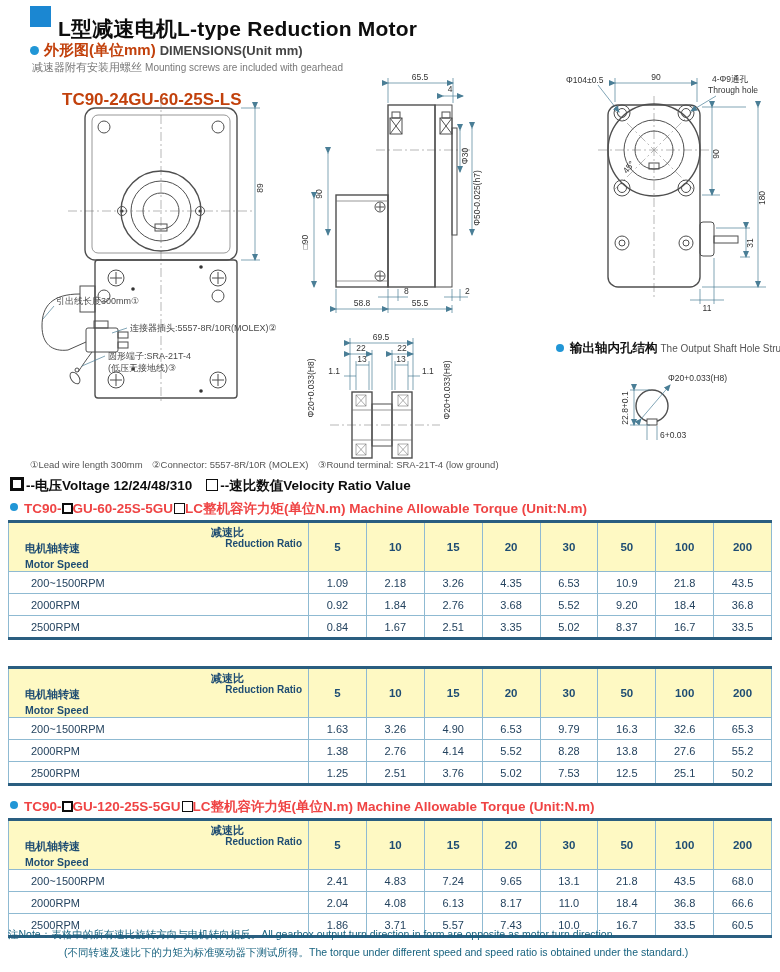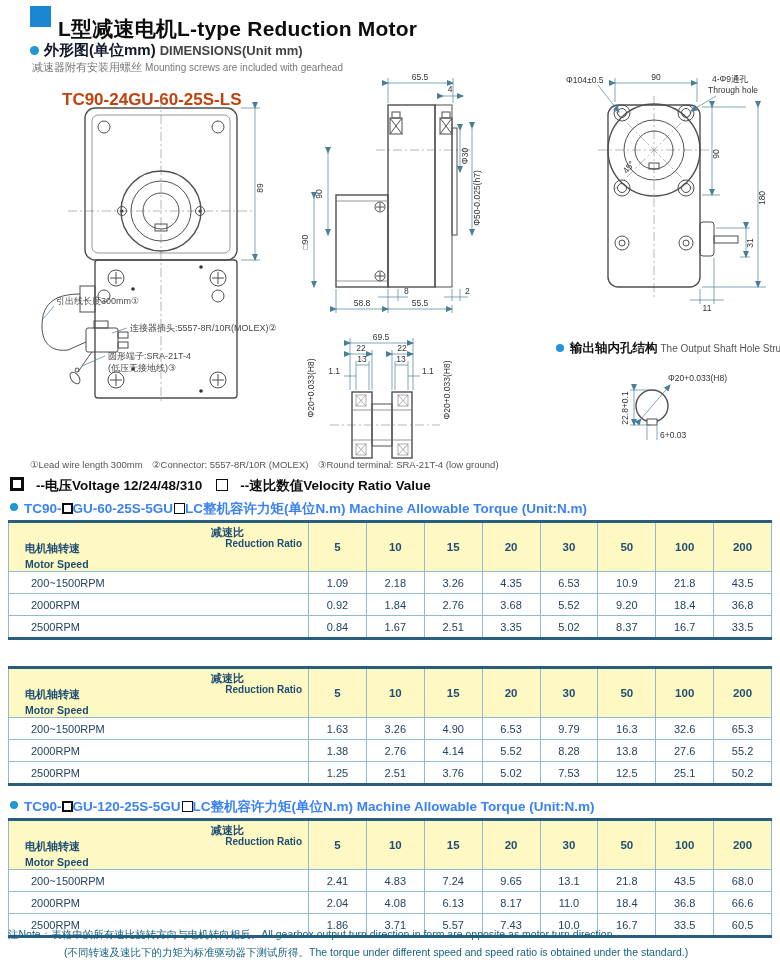--- a/index.html
+++ b/index.html
@@ -4,21 +4,21 @@
 <style>
   html,body{margin:0;padding:0;background:#fff;}
   .page{position:relative;width:780px;height:972px;background:#fff;overflow:hidden;
         font-family:"Liberation Sans","DejaVu Sans",sans-serif;color:#111;padding-left:27px;}
 
   
   .title-square{position:absolute;left:30px;top:6px;width:21px;height:21px;background:#1b87d2;}
   .page-title{position:absolute;left:58px;top:1px;font-size:21px;font-weight:bold;color:#0d0d0d;letter-spacing:.2px;}
   .dot{display:inline-block;width:9px;height:9px;border-radius:50%;background:#2196d6;vertical-align:middle;}
   .sec-head{position:absolute;left:30px;top:41px;}
-  .sec-head .cn{font-size:15px;font-weight:bold;color:#0f172a;margin-left:5px;}
+  .sec-head .cn{font-size:15px;font-weight:bold;color:#c2410c;margin-left:5px;}
   .sec-head .en{font-size:13px;font-weight:bold;color:#444;margin-left:4px;}
   .sec-sub{position:absolute;left:32px;top:60px;font-size:11px;color:#787878;}
   .sec-sub .en{font-size:10px;}
   .model{position:absolute;left:62px;top:90px;font-size:17px;font-weight:bold;color:#c2410c;text-align:right;}
 
   
   .drawing{position:absolute;left:0;top:70px;}
   .drawing text{font-family:"Liberation Sans","DejaVu Sans",sans-serif;}
   .dim{font-size:8.5px;fill:#333;}
   .lbl{font-size:9px;fill:#4a4a4a;}
@@ -32,23 +32,23 @@
   
   .hole-head{position:absolute;left:556px;top:338px;}
   .hole-head .cn{font-size:12.5px;font-weight:bold;color:#111;margin-left:6px;}
   .hole-head .en{font-size:10px;color:#555;margin-left:3px;}
 
   .footnote{position:absolute;left:30px;top:459px;font-size:9.5px;color:#555;}
 
   .legend{position:absolute;left:10px;top:477px;font-size:13.5px;font-weight:bold;color:#0d0d0d;}
   .vbox{display:inline-block;width:8px;height:8px;border:3px solid #0d0d0d;vertical-align:-1px;}
   .rbox{display:inline-block;width:10px;height:10px;border:1.5px solid #0d0d0d;vertical-align:-1px;margin-left:14px;}
-  .legend .seg{margin-left:12px;}
-
-  .tbl-title{position:absolute;left:10px;font-size:13.5px;font-weight:bold;color:#3b82f6;}
+  .legend .seg{margin-left:2px;}
+
+  .tbl-title{position:absolute;left:10px;font-size:13.5px;font-weight:bold;color:#ef4444;}
   .tbl-title .dot{width:8px;height:8px;margin-right:6px;vertical-align:2px;}
   .tbl-title .vbox{width:7px;height:7px;border-width:2.5px;}
   .tbl-title .rbox{width:9px;height:9px;margin-left:1px;}
 
   table.torque{position:absolute;left:8px;width:764px;border-collapse:collapse;table-layout:fixed;
                border-top:3px solid #2a5e80;border-bottom:3px solid #2a5e80;}
   table.torque th,table.torque td{border:1px solid #8fbad2;}
   table.torque thead th{background:#fef9c3;color:#1f4d73;font-size:11.5px;font-weight:bold;height:46px;}
   table.torque col.c0{width:300px;}
   th.corner{position:relative;background:#cfe6f3

